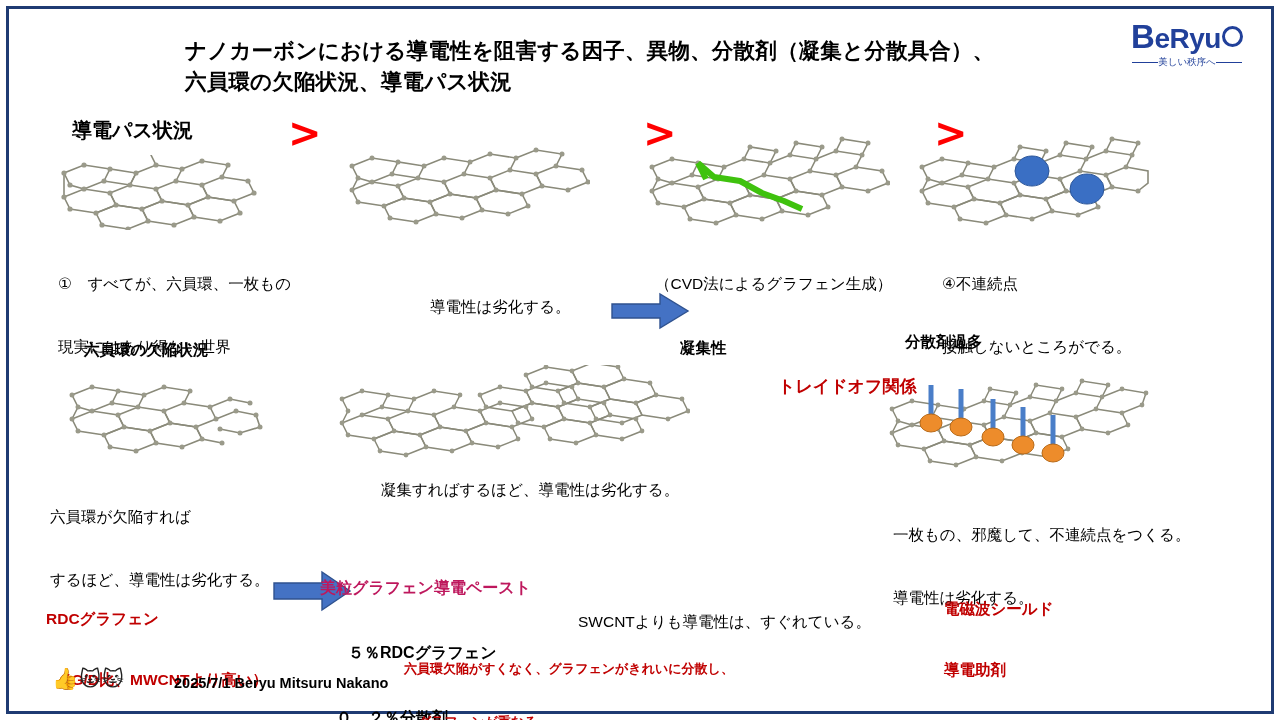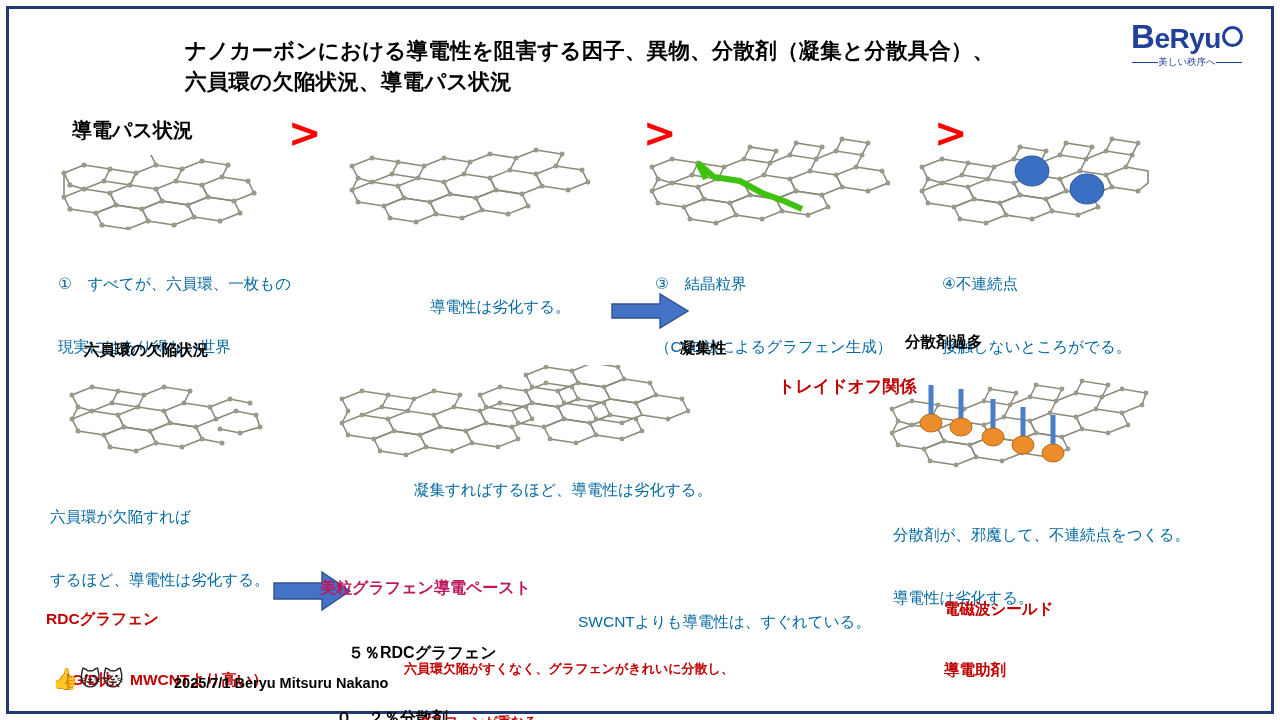--- a/index.html
+++ b/index.html
@@ -90,21 +90,21 @@
   .hdr {
     font-size: 20px;
     font-weight: bold;
     color: #000;
     white-space: pre;
     line-height: 1.3;
   }
   .hdr.small { font-size: 15.5px; }
   .cap {
     font-size: 15.5px;
-    color: #0369a1;
+    color: #000000;
     line-height: 1.35;
     white-space: pre;
   }
   .redlist {
     font-size: 15.5px;
     color: #c00000;
     font-weight: bold;
     line-height: 1.32;
     white-space: pre;
   }
@@ -371,21 +371,20 @@
         <circle cx="228" cy="8" r="2.5"></circle>
     </g>
 
     <g stroke="#3fc20e" stroke-width="6" fill="none" stroke-linejoin="round">
       <path d="M58 28 L74 42 L100 46 L122 58 L144 66 L162 74"></path>
       <path d="M58 28 L66 44"></path>
     </g>
   </svg>
 
   <div class="abs cap" style="left:655px; top:232px;">
-    <div>③　結晶粒界</div>
     <div>（CVD法によるグラフェン生成）</div>
   </div>
 
   <svg class="sheet" style="left:910px; top:135px;" width="240" height="95" viewBox="0 0 240 95">
     <g stroke="#8a8a7a" stroke-width="1.6" fill="none">
       <path d="M12 56 L32 48 L58 52 L64 64 L44 72 L18 68 Z"></path>
       <path d="M58 52 L78 44 L104 48 L110 60 L90 68 L64 64 Z"></path>
       <path d="M104 48 L124 40 L150 44 L156 56 L136 64 L110 60 Z"></path>
       <path d="M150 44 L170 36 L196 40 L202 52 L182 60 L156 56 Z"></path>
       <path d="M196 40 L216 32 L238 36 L238 48 L228 56 L202 52 Z"></path>
@@ -629,21 +628,21 @@
       <circle cx="352" cy="34" r="2.4"></circle>
         <circle cx="358" cy="46" r="2.4"></circle>
         <circle cx="338" cy="54" r="2.4"></circle>
       <circle cx="260" cy="42" r="2.4"></circle>
         <circle cx="234" cy="38" r="2.4"></circle>
         <circle cx="292" cy="58" r="2.4"></circle>
       <circle cx="266" cy="54" r="2.4"></circle>
     </g>
   </svg>
 
-  <div class="abs cap" style="left:381px; top:480px;margin-left:33px;">凝集すればするほど、導電性は劣化する。</div>
+  <div class="abs cap" style="left:381px; top:480px;">凝集すればするほど、導電性は劣化する。</div>
 
   <div class="abs" style="left:778px; top:375px; font-size:17px; font-weight:bold; color:#c00000; white-space:pre;">トレイドオフ関係</div>
 
   <svg class="sheet" style="left:880px; top:365px;" width="270" height="110" viewBox="0 0 270 110">
     <g stroke="#8a8a7a" stroke-width="1.5" fill="none">
       <path d="M12 68 L32 60 L58 64 L64 76 L44 84 L18 80 Z"></path>
       <path d="M58 64 L78 56 L104 60 L110 72 L90 80 L64 76 Z"></path>
       <path d="M104 60 L124 52 L150 56 L156 68 L136 76 L110 72 Z"></path>
       <path d="M150 56 L170 48 L196 52 L202 64 L182 72 L156 68 Z"></path>
       <path d="M196 52 L216 44 L242 48 L248 60 L228 68 L202 64 Z"></path>
@@ -727,21 +726,21 @@
         <ellipse cx="51" cy="58" rx="11" ry="9"></ellipse>
         <ellipse cx="81" cy="62" rx="11" ry="9"></ellipse>
         <ellipse cx="113" cy="72" rx="11" ry="9"></ellipse>
         <ellipse cx="143" cy="80" rx="11" ry="9"></ellipse>
         <ellipse cx="173" cy="88" rx="11" ry="9"></ellipse>
       </g>
     </g>
   </svg>
 
   <div class="abs cap" style="left:893px; top:483px;">
-    <div>分散剤が、邪魔して、不連続点をつくる。</div>
+    <div>一枚もの、邪魔して、不連続点をつくる。</div>
     <div>導電性は劣化する。</div>
   </div>
 
   <div class="abs redlist" style="left:46px; top:568px;">
     <div>RDCグラフェン</div>
     <div style="padding-left:10px;">（G/D比、MWCNTより高い）</div>
   </div>
 
   <svg class="abs arrow" style="left:272px; top:570px;" width="80" height="42" viewBox="0 0 80 42">
     <path d="M2 13 L50 13 L50 2 L78 21 L50 40 L50 29 L2 29 Z" fill="#4472c4" stroke="#2f528f" stroke-width="1.4"></path>

